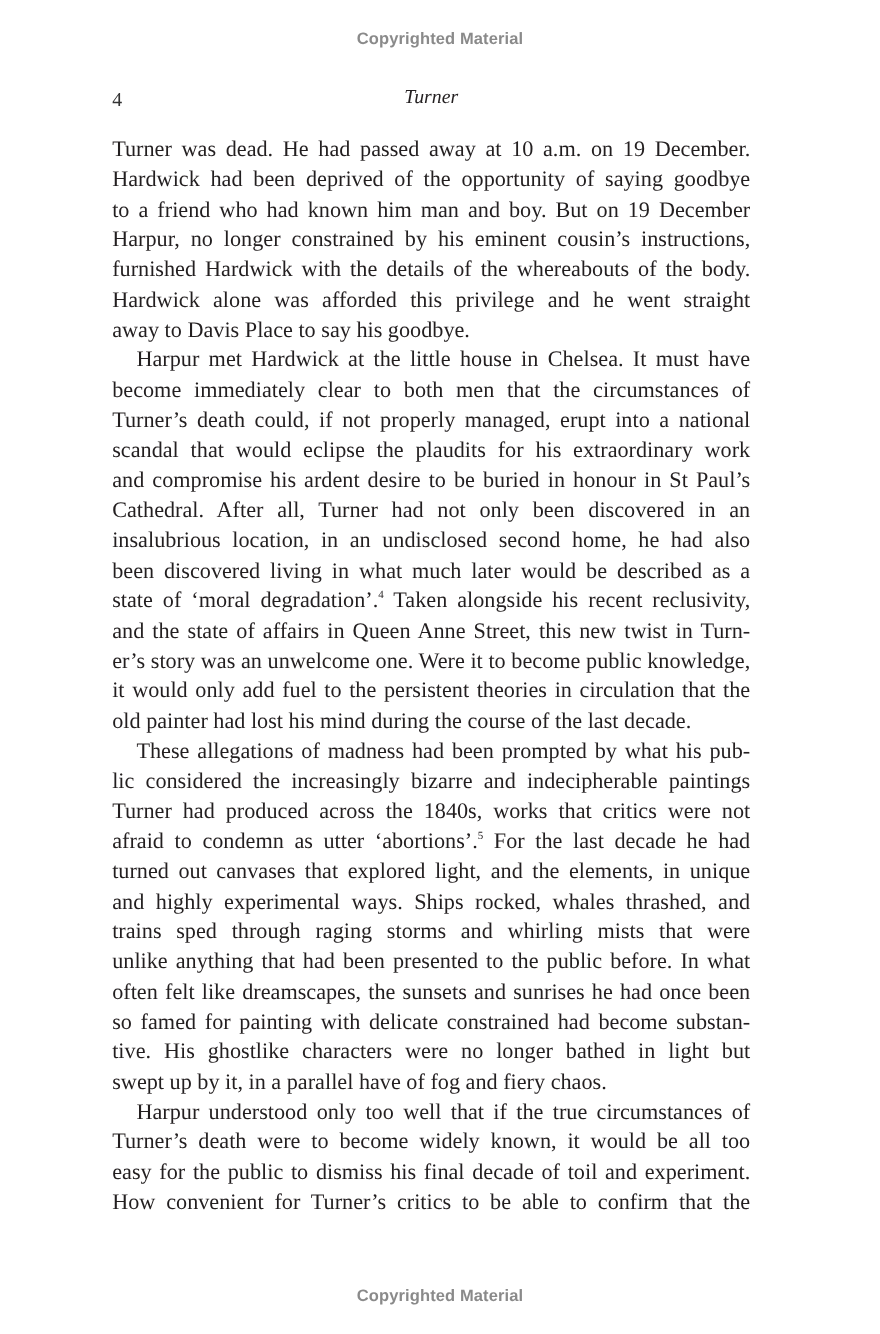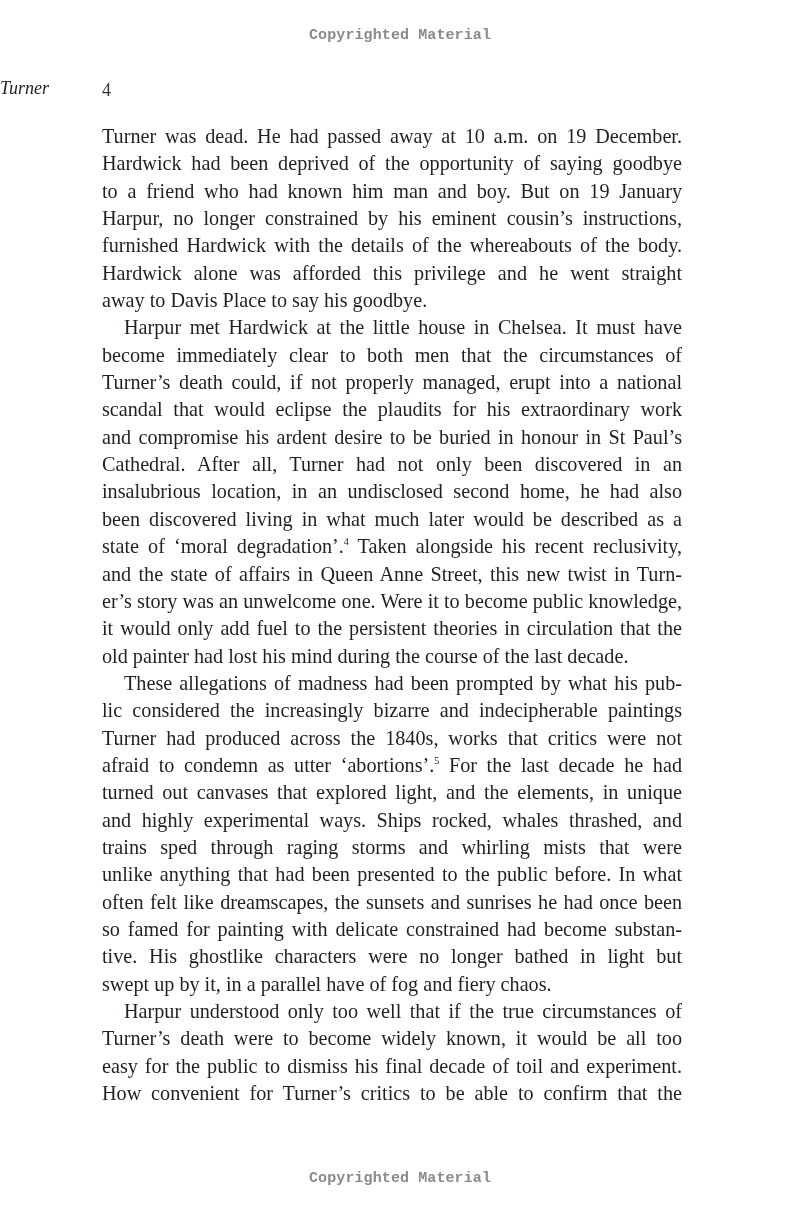--- a/index.html
+++ b/index.html
@@ -13,21 +13,21 @@
     position: relative;
     overflow: hidden;
     font-family: "Liberation Serif", "DejaVu Serif", serif;
     color: #231f20;
   }
   .watermark {
     position: absolute;
     left: 0;
     width: 800px;
     text-align: center;
-    font-family: Liberation Mono, monospace;
+    font-family: Liberation Sans, sans-serif;
     font-weight: bold;
     font-size: 15px;
     color: #8a8a8a;
     letter-spacing: 0.1px;
   }
   .watermark.top { top: 27px; }
   .watermark.bottom { top: 1170px; }
 
   .running-head {
     position: absolute;
@@ -40,21 +40,21 @@
     position: absolute;
     left: 102px;
     top: 2px;
     font-size: 18px;
     color: #333;
   }
   .running-title {
     position: absolute;
     left: 0;
     width: 784px;
-    text-align: left;
+    text-align: center;
     font-style: italic;
     font-size: 18px;
     color: #231f20;
   }
 
   .body-text {
     position: absolute;
     top: 123px;
     left: 102px;
     width: 580px;
@@ -85,21 +85,21 @@
 
 <div class="running-head">
   <span class="page-number">4</span>
   <span class="running-title">Turner</span>
 </div>
 
 <div class="body-text" id="body-text">
     <div class="para">
       <span class="line">Turner was dead. He had passed away at 10 a.m. on 19 December.</span>
       <span class="line">Hardwick had been deprived of the opportunity of saying goodbye</span>
-      <span class="line">to a friend who had known him man and boy. But on 19 January</span>
+      <span class="line">to a friend who had known him man and boy. But on 19 December</span>
       <span class="line">Harpur, no longer constrained by his eminent cousin’s instructions,</span>
       <span class="line">furnished Hardwick with the details of the whereabouts of the body.</span>
       <span class="line">Hardwick alone was afforded this privilege and he went straight</span>
       <span class="line last">away to Davis Place to say his goodbye.</span>
     </div>
     <div class="para">
       <span class="line indent">Harpur met Hardwick at the little house in Chelsea. It must have</span>
       <span class="line">become immediately clear to both men that the circumstances of</span>
       <span class="line">Turner’s death could, if not properly managed, erupt into a national</span>
       <span class="line">scandal that would eclipse the plaudits for his extraordinary work</span>

